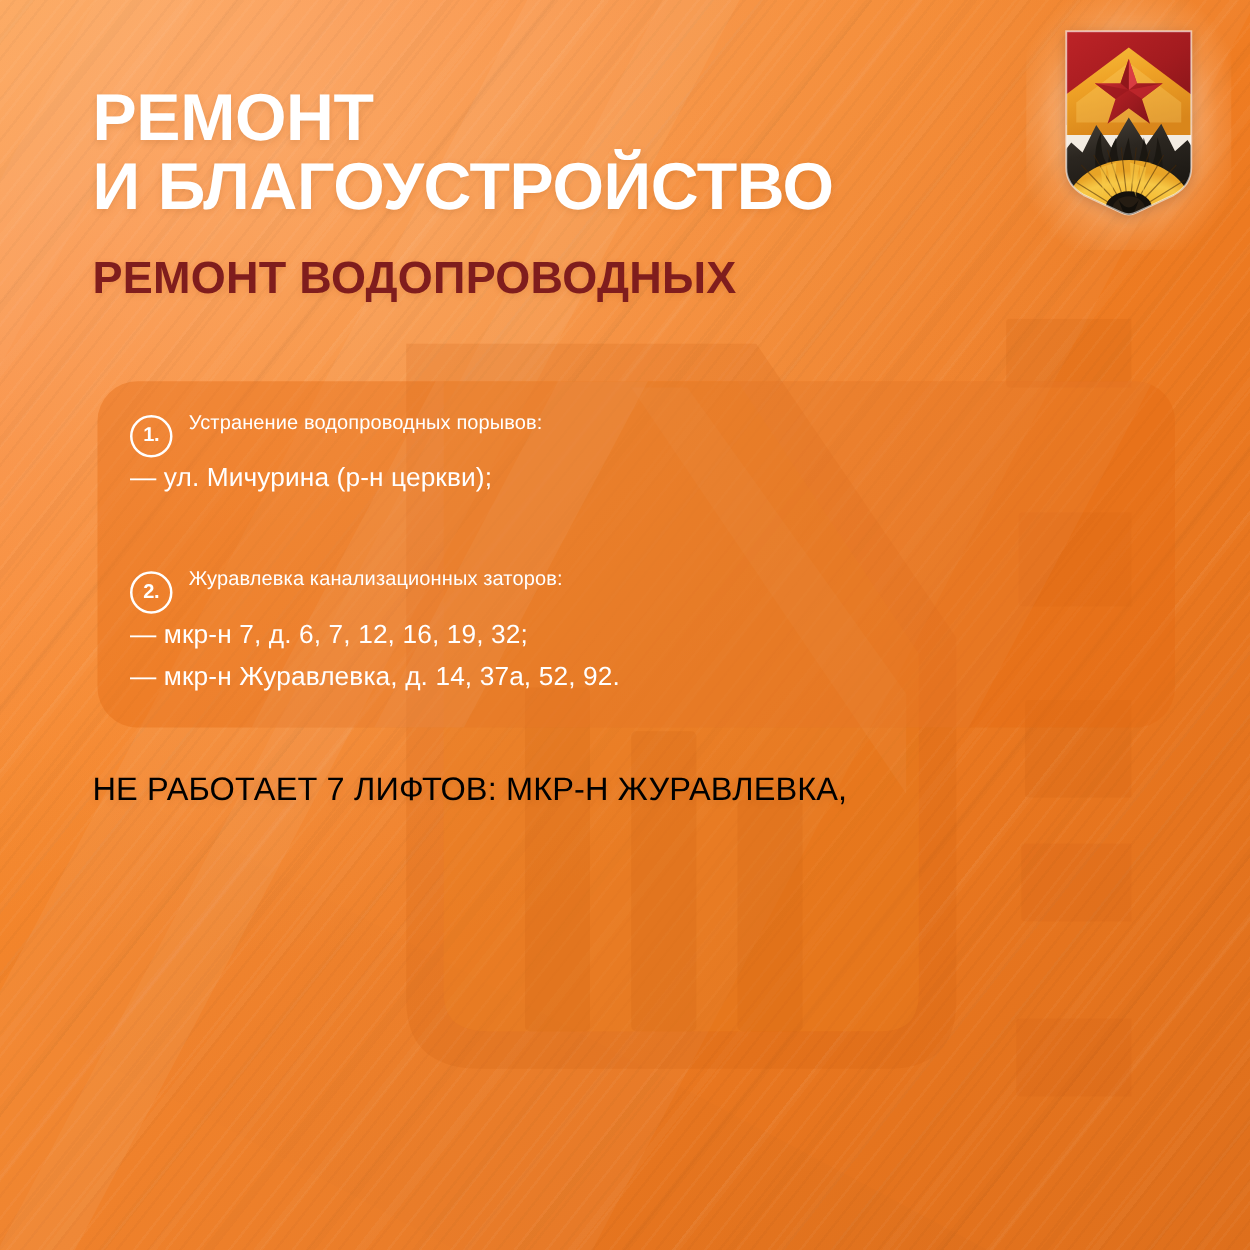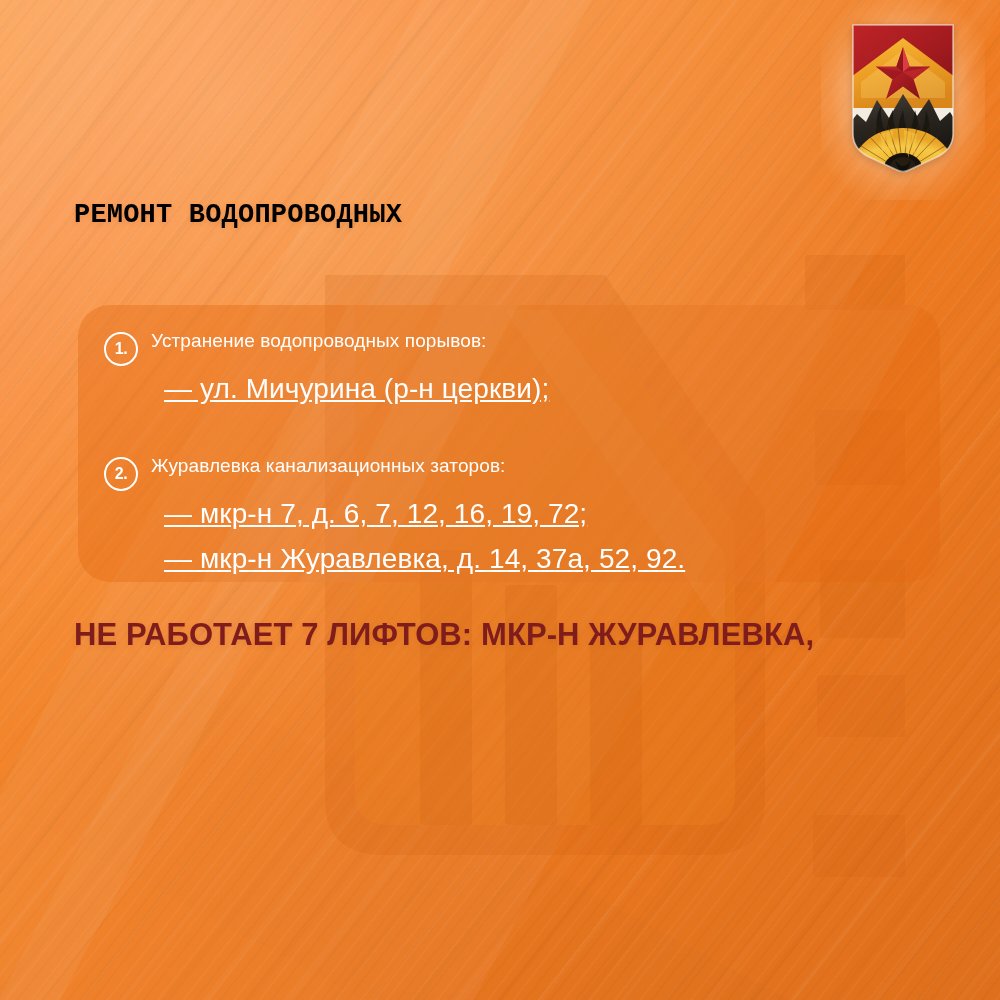--- a/index.html
+++ b/index.html
@@ -141,28 +141,27 @@
     text-transform: uppercase;
     text-shadow: 0 2px 6px rgba(150,70,15,0.18);
   }
   .h1 .ln { display: block; }
 
   .h2 {
     position: absolute;
     left: 74px;
     top: 198px;
     width: 760px;
-    color: #000000;
-    font-size: 27px;
+    color: #7f1d1d;
+    font-size: 36px;
     line-height: 1.32;
     font-weight: 700;
     letter-spacing: 0.2px;
     text-transform: uppercase;
     text-shadow: 0 2px 5px rgba(150,70,15,0.15);
-    font-family: Liberation Mono, monospace;
   }
   .h2 .ln { display: block; }
 
   
   .card {
     position: absolute;
     left: 78px;
     top: 305px;
     width: 862px;
     height: 277px;
@@ -217,47 +216,45 @@
     color: #ffffff;
     font-size: 16px;
     font-weight: 700;
     display: flex;
     align-items: center;
     justify-content: center;
     margin-top: 4px;
     letter-spacing: -0.3px;
   }
   .g-title {
-    font-size: 19px;
+    font-size: 16px;
     line-height: 1.4;
     font-weight: 400;
     letter-spacing: 0.1px;
     color: #ffffff;
   }
   .sub {
-    margin-left: 60px;
-    font-size: 28px;
+    font-size: 21px;
     line-height: 1.62;
     font-weight: 400;
     letter-spacing: 0.1px;
     color: #ffffff;
     white-space: nowrap;
-    text-decoration: underline;
   }
 
   
   .notice {
     position: absolute;
     left: 74px;
     top: 614px;
     width: 880px;
-    color: #7f1d1d;
-    font-size: 31px;
+    color: #000000;
+    font-size: 26px;
     line-height: 1.34;
-    font-weight: 700;
+    font-weight: 400;
     letter-spacing: 0.1px;
     text-transform: uppercase;
     text-shadow: 0 2px 5px rgba(150,70,15,0.14);
   }
   .notice .ln { display: block; }
 </style>
 </head>
 <body>
 
 <div id="poster">
@@ -377,20 +374,24 @@
         <g fill="rgba(247,200,70,0.55)">
           <path d="M 33 112 q 3 14 1 24 q 5 -12 4 -26 q 4 14 3 26 q 5 -12 5 -28"></path>
           <path d="M 70 112 q -3 14 -1 24 q -5 -12 -4 -26 q -4 14 -3 26 q -5 -12 -5 -28"></path>
         </g>
       </g>
 
       <path d="M 6 3 L 106 3 L 106 112 Q 106 126 92 134 L 62 148 Q 56 151 50 148 L 20 134 Q 6 126 6 112 Z" fill="none" stroke="rgba(255,255,255,0.55)" stroke-width="1.6"></path>
     </svg>
   </div>
 
+  <div class="h1">
+    <span class="ln">РЕМОНТ</span>
+    <span class="ln">И БЛАГОУСТРОЙСТВО</span>
+  </div>
 
   <div class="h2">
     <span class="ln">РЕМОНТ ВОДОПРОВОДНЫХ</span>
   </div>
 
   <div class="card"></div>
   <div class="card-inner">
     <div class="card-sheen"></div>
     <div class="card-sheen2"></div>
 
@@ -400,21 +401,21 @@
         <div class="g-title">Устранение водопроводных порывов:</div>
       </div>
       <div class="sub">— ул. Мичурина (р-н церкви);</div>
     </div>
 
     <div class="group group-2">
       <div class="g-head">
         <div class="num-circle">2.</div>
         <div class="g-title">Журавлевка канализационных заторов:</div>
       </div>
-      <div class="sub">— мкр-н 7, д. 6, 7, 12, 16, 19, 72;</div>
+      <div class="sub">— мкр-н 7, д. 6, 7, 12, 16, 19, 32;</div>
       <div class="sub">— мкр-н Журавлевка, д. 14, 37а, 52, 92.</div>
     </div>
   </div>
 
   <div class="notice">
     <span class="ln">НЕ РАБОТАЕТ 7 ЛИФТОВ: МКР-Н ЖУРАВЛЕВКА,</span>
   </div>
 
 </div>
 

